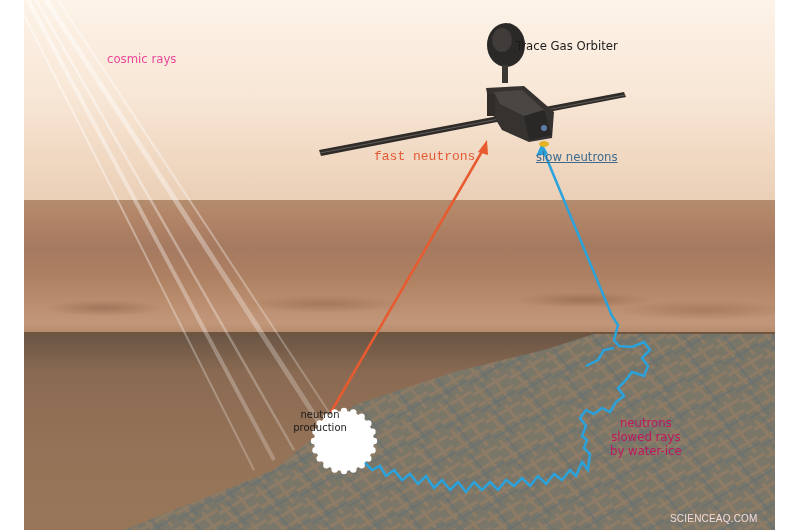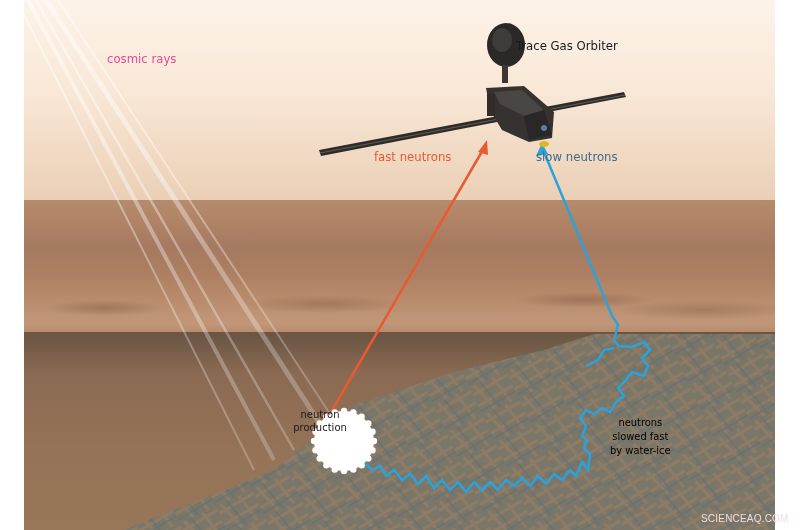--- a/index.html
+++ b/index.html
@@ -16,27 +16,27 @@
         linear-gradient(to bottom, #b68b6b 0%, #b08266 18%, #a57a60 35%, #ad7f62 55%, #b98c6d 75%, #c29779 92%, #b48a6c 100%); }
     .terrain-far { position: absolute; left: 0; top: 200px; width: 751px; height: 10px;
       background: linear-gradient(to bottom, rgba(176,140,112,0.6), rgba(170,130,100,0)); }
     .ground-edge { position: absolute; left: 0; top: 332px; width: 751px; height: 3px; background: #6f5540; }
     .subsurface { position: absolute; left: 0; top: 334px; width: 751px; height: 196px;
       background: linear-gradient(to bottom, #6a5544 0%, #8a6a52 20%, #957358 60%, #977659 100%); }
     svg.overlay { position: absolute; left: 0; top: 0; }
     .label { position: absolute; white-space: nowrap; font-family: "DejaVu Sans Condensed", "DejaVu Sans", sans-serif; }
     .lbl-cosmic { left: 107px; top: 51px; font-size: 13px; color: #ec4899; }
     .lbl-tgo { left: 516px; top: 38px; font-size: 13px; color: #1a1a1a; }
-    .lbl-fast { left: 374px; top: 149px; font-size: 13px; color: #e45a35; }
-    .lbl-slow { left: 536px; top: 149px; font-size: 13px; color: #3f6b8f; }
-    .lbl-ice { left: 610px; top: 416px; font-size: 11px; color: #000000; text-align: center; line-height: 14px; }
+    .lbl-fast { left: 374px; top: 149px; font-size: 13px; color: #e45a35; font-family: Liberation Mono, monospace; }
+    .lbl-slow { left: 536px; top: 149px; font-size: 13px; color: #3f6b8f; text-decoration: underline; }
+    .lbl-ice { left: 610px; top: 416px; font-size: 13px; color: #be185d; text-align: center; line-height: 14px; }
     .lbl-prod { position: absolute; left: 287px; top: 408px; width: 66px; height: 66px;
       display: flex; flex-direction: column; align-items: center; 
       font-size: 10px; color: #1a1a1a; line-height: 13px; text-align: center; }
-    .watermark { position: absolute; left: 701px; top: 513px; font-family: "Liberation Sans", sans-serif;
+    .watermark { position: absolute; left: 670px; top: 513px; font-family: "Liberation Sans", sans-serif;
       font-size: 10px; color: #f2dcdc; letter-spacing: 0.2px; }
   </style>
 </head>
 <body>
 
 <div class="frame">
   <div class="sky"></div>
   <div class="terrain"></div>
   <div class="terrain-far"></div>
   <div class="subsurface"></div>
@@ -129,17 +129,17 @@
 <div class="label lbl-fast">fast neutrons</div>
 <div class="label lbl-slow">slow neutrons</div>
 
 <div class="lbl-prod">
   <span>neutron</span>
   <span>production</span>
 </div>
 
 <div class="label lbl-ice">
   <div>neutrons</div>
-  <div>slowed fast</div>
+  <div>slowed rays</div>
   <div>by water-ice</div>
 </div>
 
 <div class="watermark">SCIENCEAQ.COM</div>
 
 </body></html>

